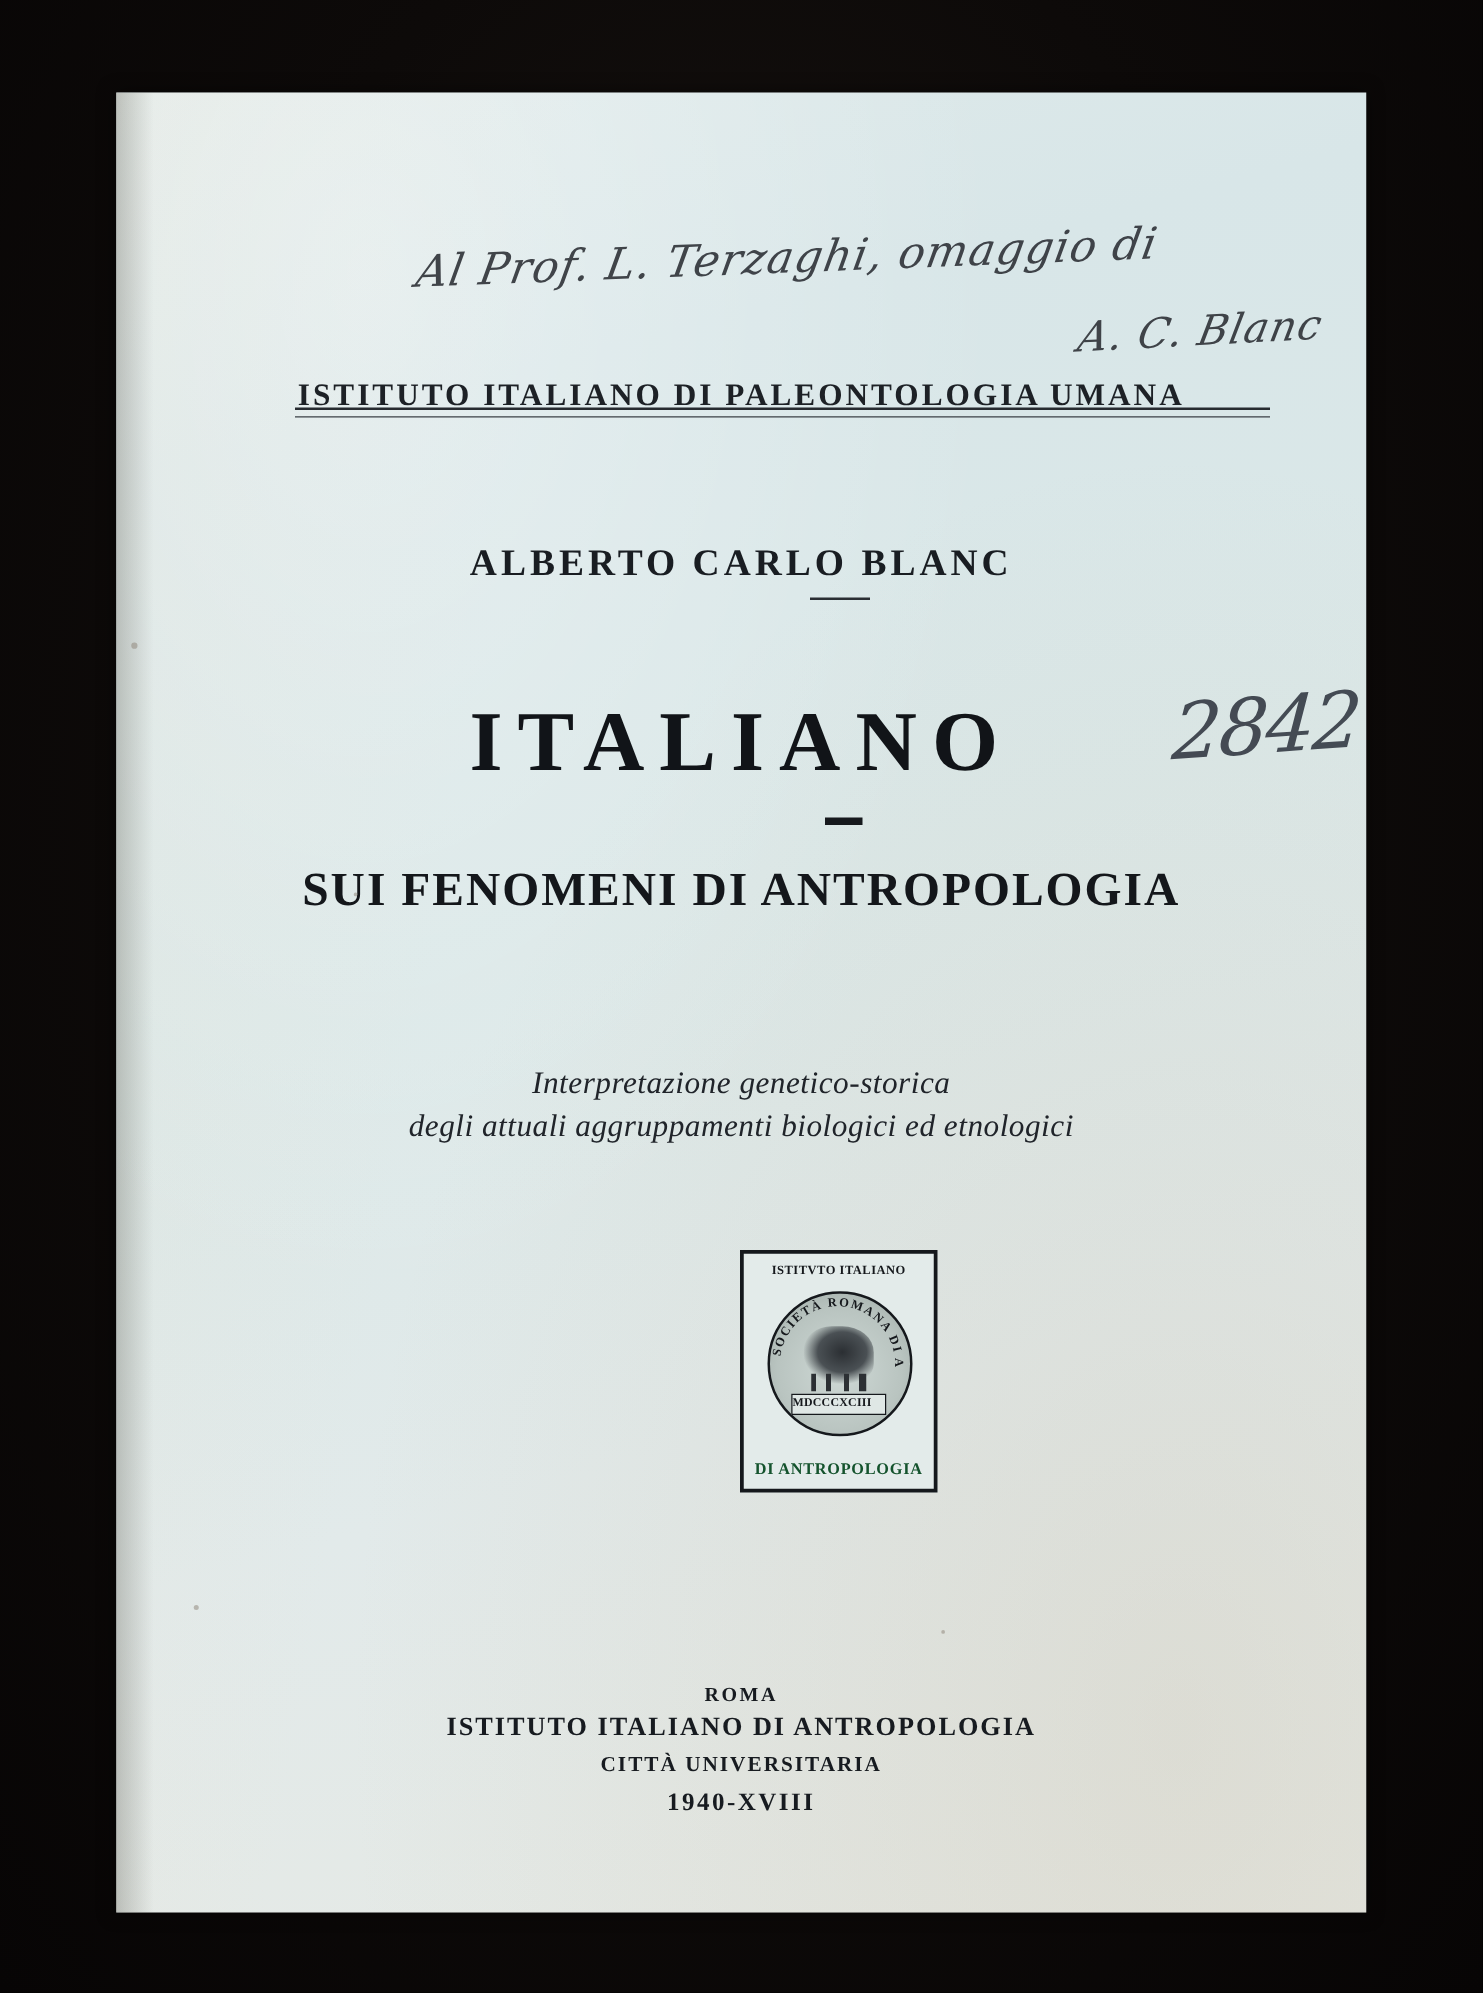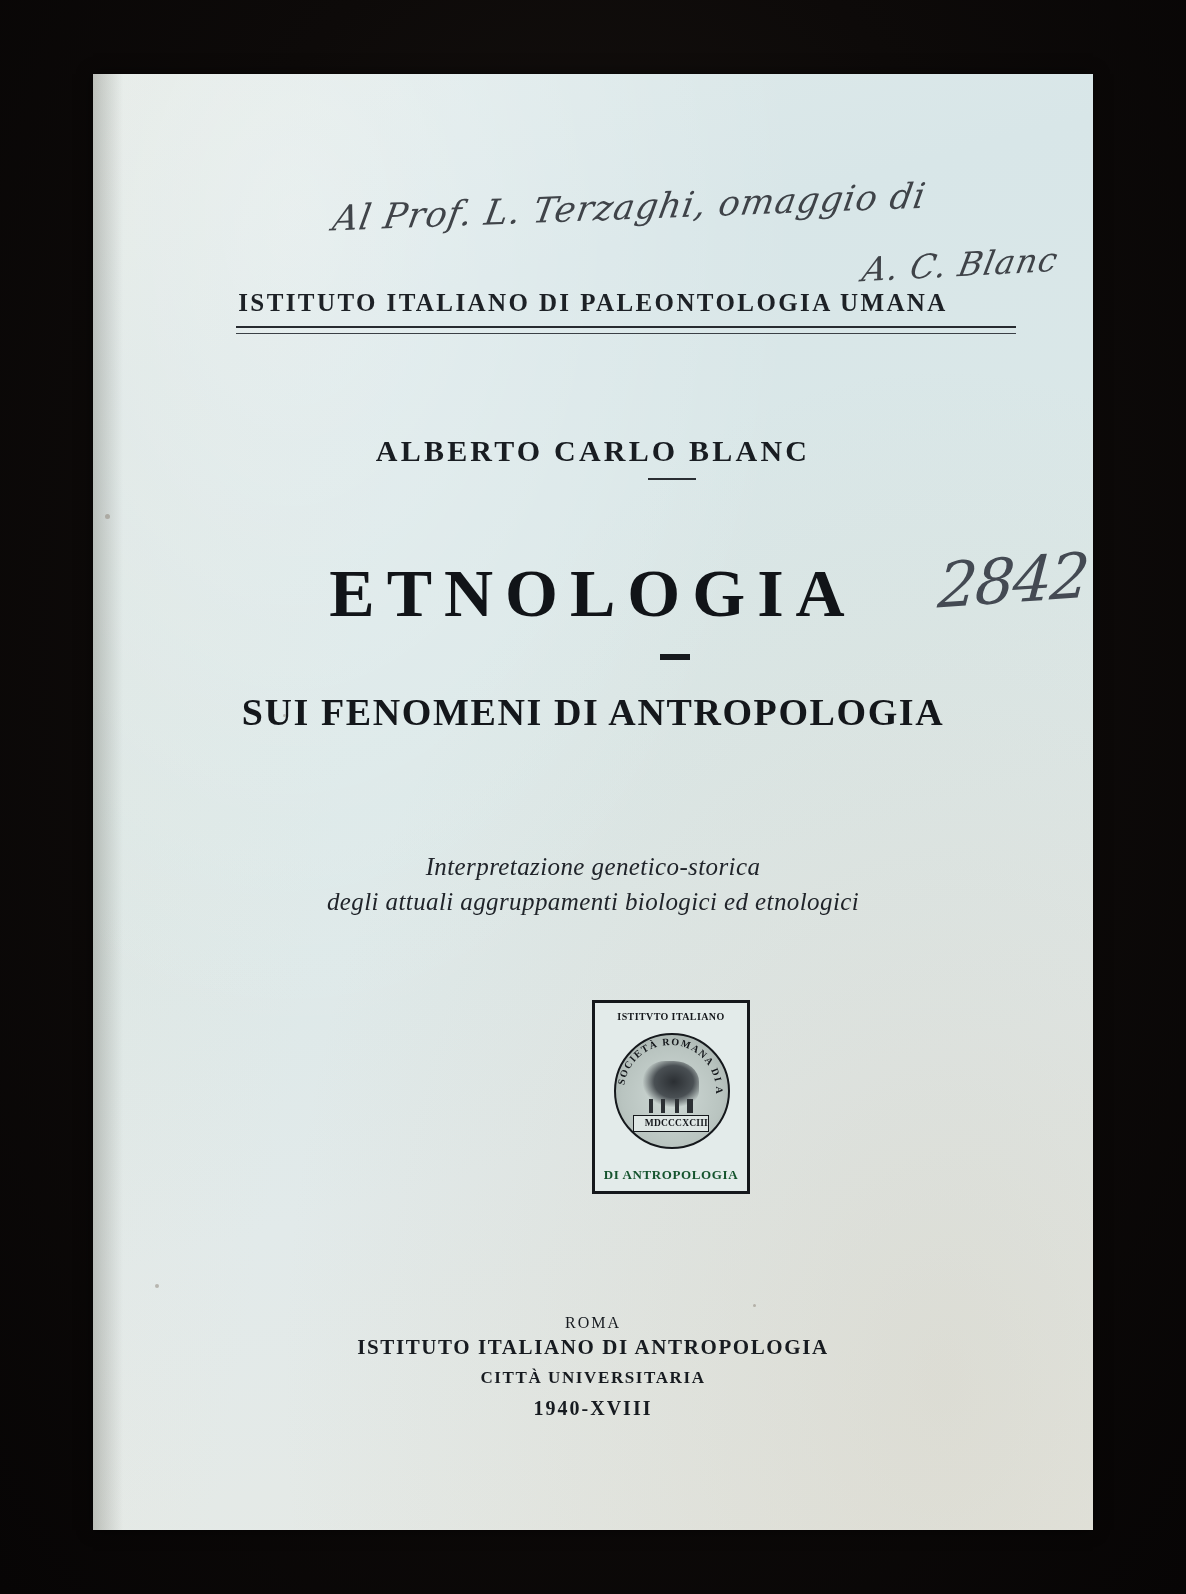--- a/index.html
+++ b/index.html
@@ -82,21 +82,21 @@
     font-size: 33px;
     letter-spacing: 1px;
     transform: rotate(-3deg) skewX(-14deg);
     white-space: nowrap;
     opacity: 0.88;
   }
 
   
   #institute-line {
     position: absolute;
-    left: 0; top: 215px;
+    left: 0; top: 229px;
     width: 100%;
     text-align: center;
     font-family: "Liberation Serif", serif;
     font-size: 25px;
     letter-spacing: 2.4px;
     color: #1d2126;
     font-weight: 600;
   }
   #institute-rule-top {
     position: absolute;
@@ -237,38 +237,39 @@
         rgba(0,0,0,0) 16px 26px, #2c3034 26px 30px, rgba(0,0,0,0) 30px 38px, #2c3034 38px 42px);
   }
   #emblem-date-band {
     position: absolute;
     left: 38px; top: 112px;
     width: 74px; height: 15px;
     border: 1px solid #15181c;
     background: #dfe7e5;
     font-size: 9.5px;
     line-height: 15px;
-    text-align: right;
+    text-align: left;
     font-weight: 700;
     color: #15181c;
     letter-spacing: 0.2px;
   }
 
   
   #imprint-block {
     position: absolute;
     left: 0; top: 1240px;
     width: 100%;
     text-align: center;
     color: #171b20;
   }
   #imprint-city {
     font-size: 16px;
     letter-spacing: 2px;
-    font-weight: 400;
+    font-weight: 700;
+    margin-top: 34px;
   }
   #imprint-publisher {
     font-size: 21px;
     letter-spacing: 1.6px;
     margin-top: 3px;
     font-weight: 600;
   }
   #imprint-address {
     font-size: 17px;
     letter-spacing: 1.6px;
@@ -318,21 +319,21 @@
     <div id="handwriting-line2">A. C. Blanc</div>
   </div>
 
   <div id="institute-line">ISTITUTO ITALIANO DI PALEONTOLOGIA UMANA</div>
   <div id="institute-rule-top"></div>
   <div id="institute-rule-bottom"></div>
 
   <div id="author-name">ALBERTO CARLO BLANC</div>
   <div id="author-underline"></div>
 
-  <div id="main-title">ETNOLOGIA</div>
+  <div id="main-title">ITALIANO</div>
   <div id="title-dash"></div>
 
   <div id="catalog-number">2842</div>
 
   <div id="subtitle-block">
     <div>SUI FENOMENI DI ANTROPOLOGIA</div>
   </div>
 
   <div id="description-block">
     <div>Interpretazione genetico-storica</div>

